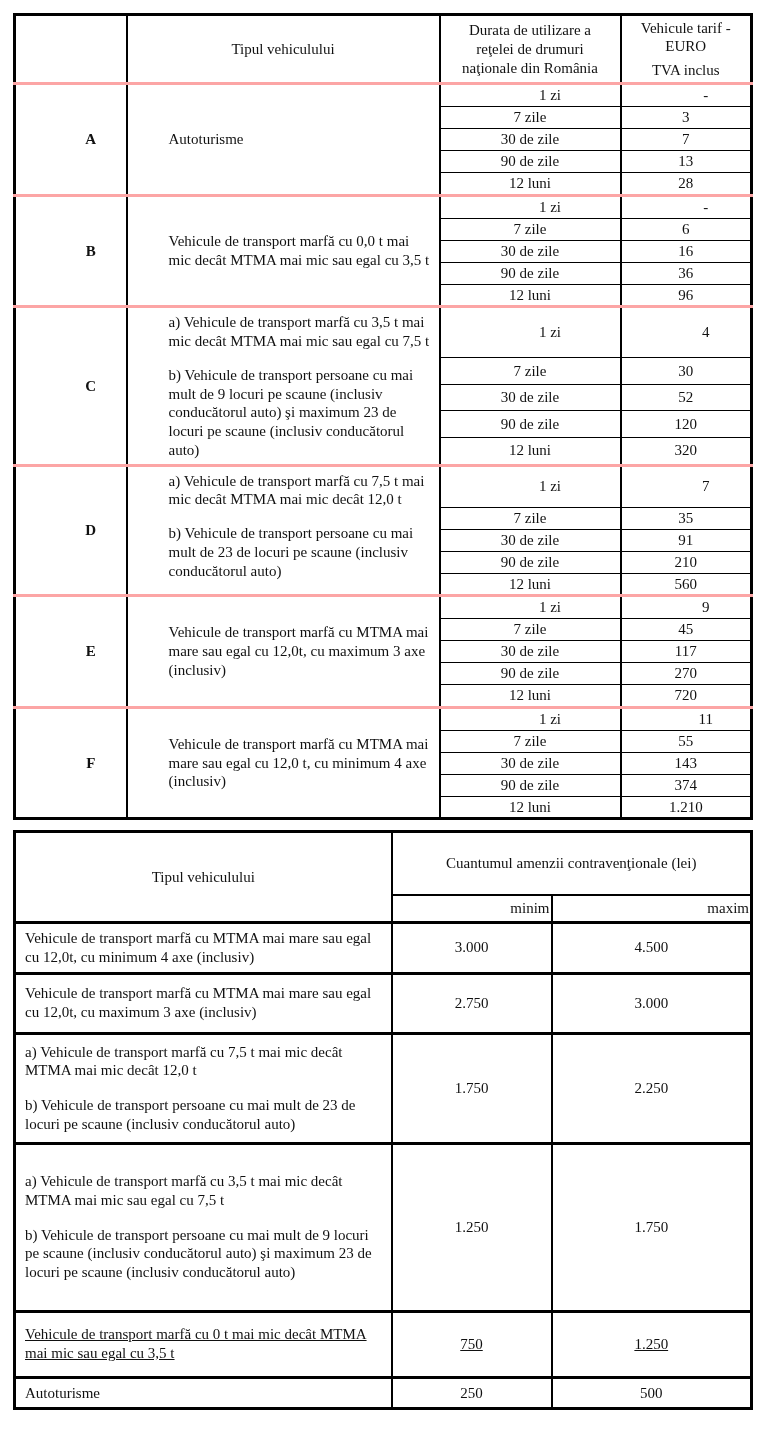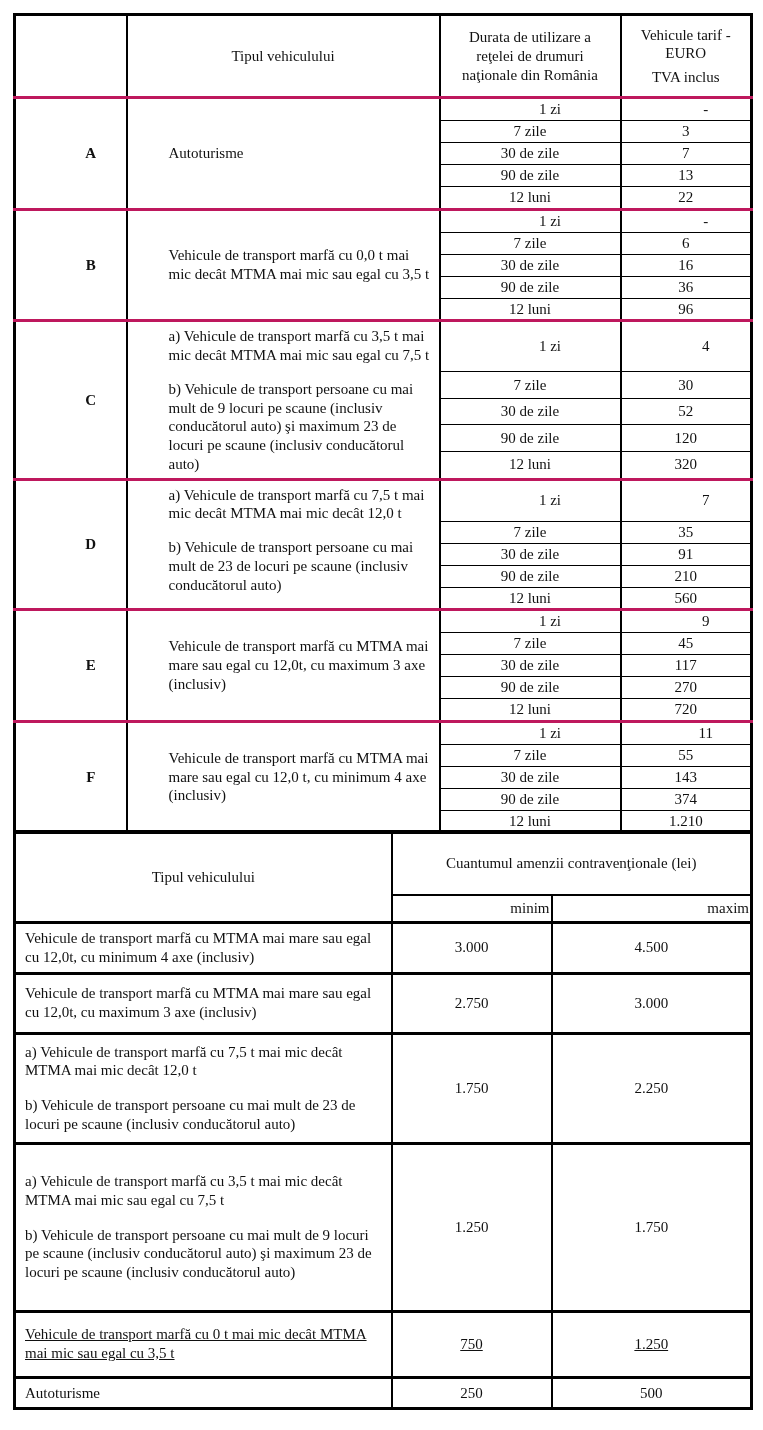--- a/index.html
+++ b/index.html
@@ -16,23 +16,23 @@
   .t1{position:absolute;left:13px;top:13px;width:737px;border:3px solid #000;}
   .t1 col.c-cat{width:112px;}
   .t1 col.c-veh{width:313px;}
   .t1 col.c-dur{width:181px;}
   .t1 col.c-tar{width:131px;}
   .t1 td{border-left:2px solid #000;border-right:2px solid #000;vertical-align:middle;}
   .t1 tr.hrow{height:64px;}
   .t1 tr.row{height:22px;}
   .t1 tr.tallrow{height:42px;}
   .t1 tr.sub td{border-top:1px solid #000;}
-  .t1 tr.gstart td{border-top:3px solid #be185d;padding-left:41px;}
+  .t1 tr.gstart td{border-top:3px solid #fca5a5;padding-left:41px;}
   .t1 .hcell{text-align:center;}
-  .t1 .hdur{padding:12px 12px;}
+  .t1 .hdur{padding:5px 12px;}
   .t1 .htar .tva{margin-top:5px;}
   .t1 td.cat{text-align:center;font-weight:bold;}
   .t1 td.veh{text-align:left;padding:4px 8px 4px 9px;}
   .t1 td.veh p{margin:0;}
   .t1 td.veh p + p{margin-top:15px;}
   .t1 td.veh.vtop{vertical-align:top;padding-top:5px;}
   .t1 td.dur,.t1 td.val{text-align:center;}
 
   
   .t2{position:absolute;left:13px;top:830px;width:737px;border:3px solid #000;}
@@ -96,21 +96,21 @@
     <tr class="row sub">
       <td class="dur">30 de zile</td>
       <td class="val">7</td>
     </tr>
     <tr class="row sub">
       <td class="dur">90 de zile</td>
       <td class="val">13</td>
     </tr>
     <tr class="row sub">
       <td class="dur">12 luni</td>
-      <td class="val">22</td>
+      <td class="val">28</td>
     </tr>
 
     <tr class="row gstart">
       <td class="cat" rowspan="5">B</td>
       <td class="veh" rowspan="5">
         <p>Vehicule de transport marfă cu 0,0 t mai mic decât MTMA mai mic sau egal cu 3,5 t</p>
       </td>
       <td class="dur">1 zi</td>
       <td class="val">-</td>
     </tr>

